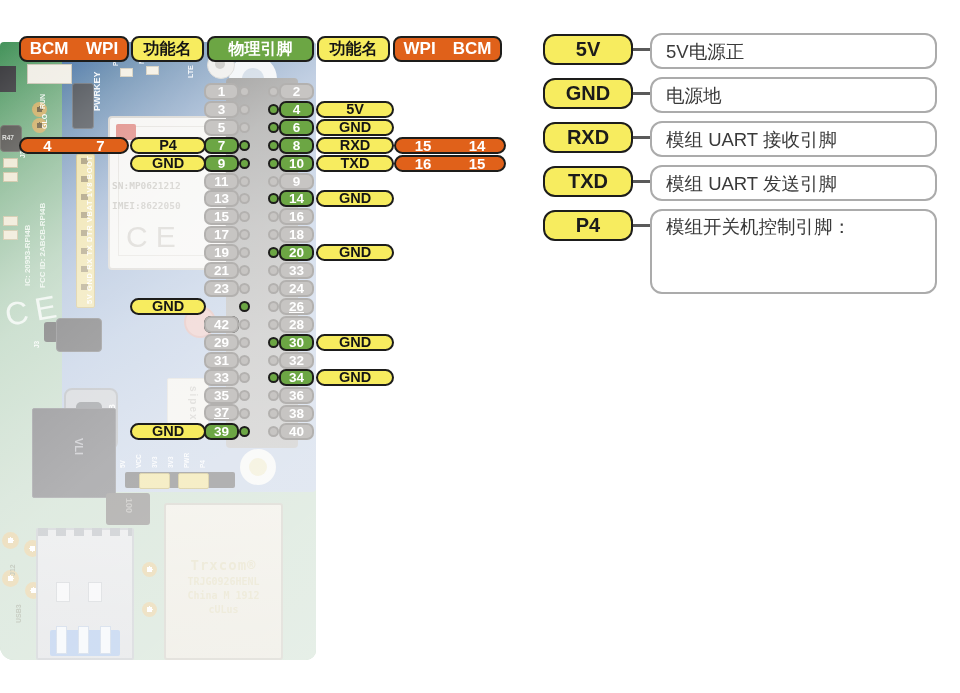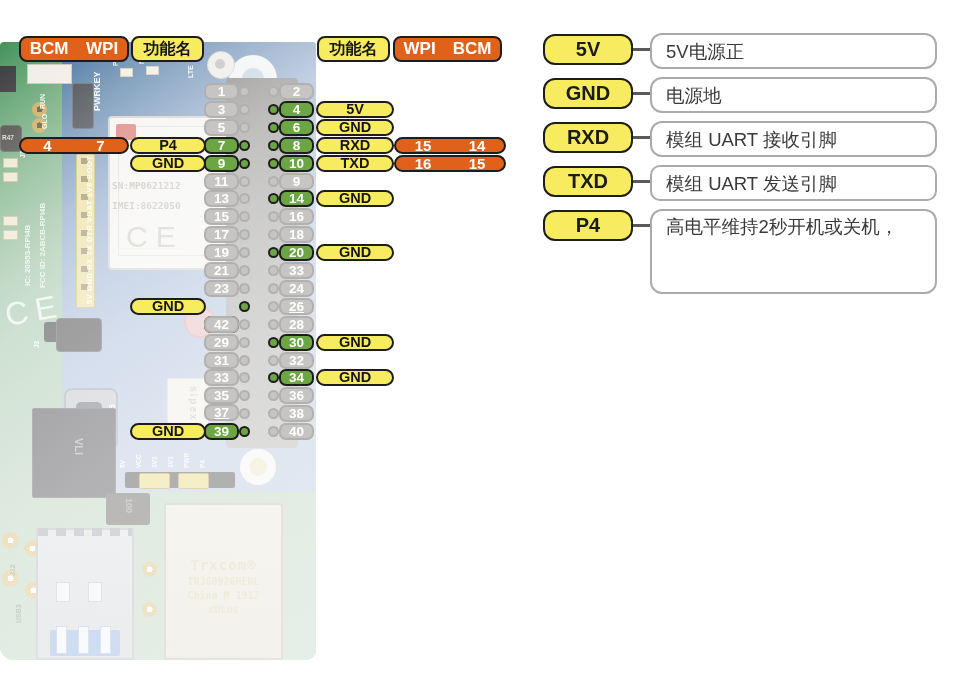--- a/index.html
+++ b/index.html
@@ -264,20 +264,21 @@
       <div class="pp fy" style="left: 316px; top: 244px; width: 78px; height: 17px;">GND</div>
       <div class="pp fy" style="left: 316px; top: 334px; width: 78px; height: 17px;">GND</div>
       <div class="pp fy" style="left: 316px; top: 369px; width: 78px; height: 17px;">GND</div>
     </div>
 
   <div class="hdr or" style="left:19px;width:110px;">
     <span>BCM</span>
     <span>WPI</span>
   </div>
   <div class="hdr ye" style="left:131px;width:73px;">功能名</div>
+  <div class="hdr gr" style="left:207px;width:107px;">物理引脚</div>
   <div class="hdr ye" style="left:317px;width:73px;">功能名</div>
   <div class="hdr or" style="left:393px;width:109px;">
     <span>WPI</span>
     <span>BCM</span>
   </div>
 
   <div>
     <div class="lg-pill" style="top:34px;">5V</div>
     <div class="lg-line" style="top:48px;"></div>
     <div class="lg-box lg-one" style="top:33px;">
@@ -291,24 +292,24 @@
       </div>
 
     <div class="lg-pill" style="top:122px;">RXD</div>
     <div class="lg-line" style="top:136px;"></div>
     <div class="lg-box lg-one" style="top:121px;">
         <span>模组 UART 接收引脚</span>
       </div>
 
     <div class="lg-pill" style="top:166px;">TXD</div>
     <div class="lg-line" style="top:180px;"></div>
-    <div class="lg-box lg-one" style="top:165px;border-radius:10px;">
+    <div class="lg-box lg-one" style="top:165px;">
         <span>模组 UART 发送引脚</span>
       </div>
 
     <div class="lg-pill" style="top:210px;">P4</div>
     <div class="lg-line" style="top:224px;"></div>
     <div class="lg-box lg-multi" style="top:209px;">
-      <div>高电平维持2秒开机或关机，</div>
+      <div>模组开关机控制引脚：</div>
     </div>
   </div>
 
 </div>
 
 </body></html>

